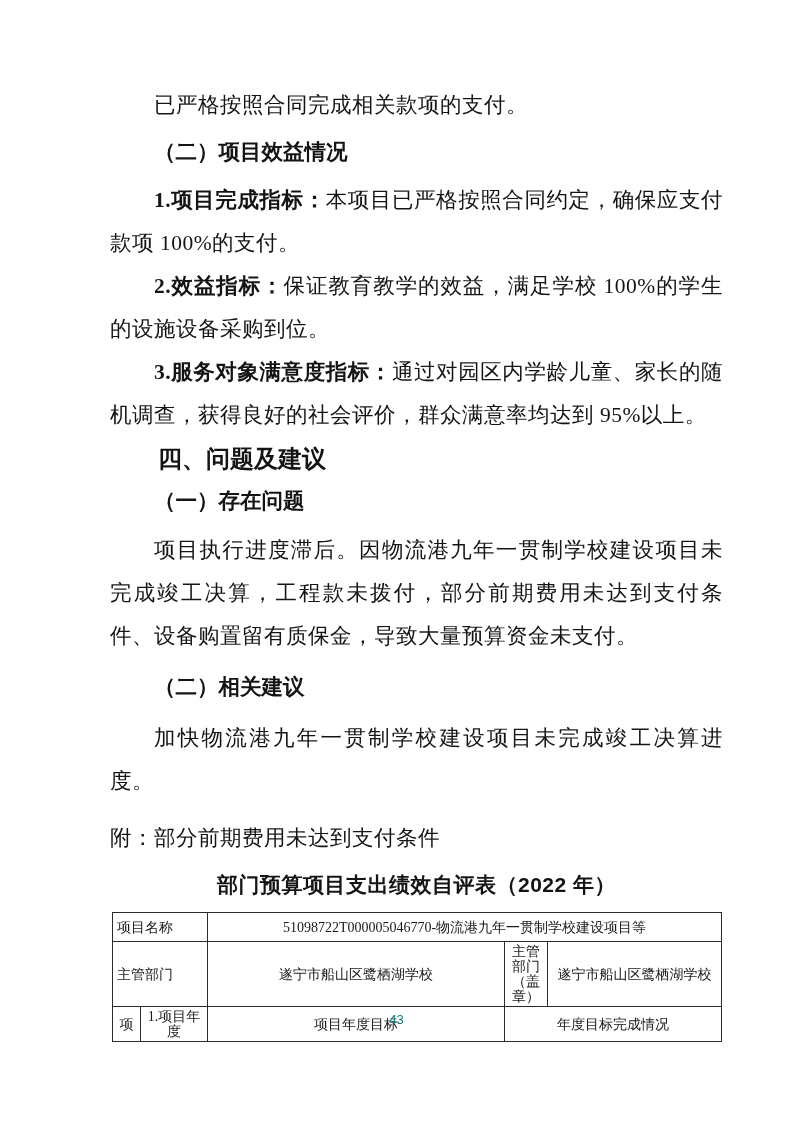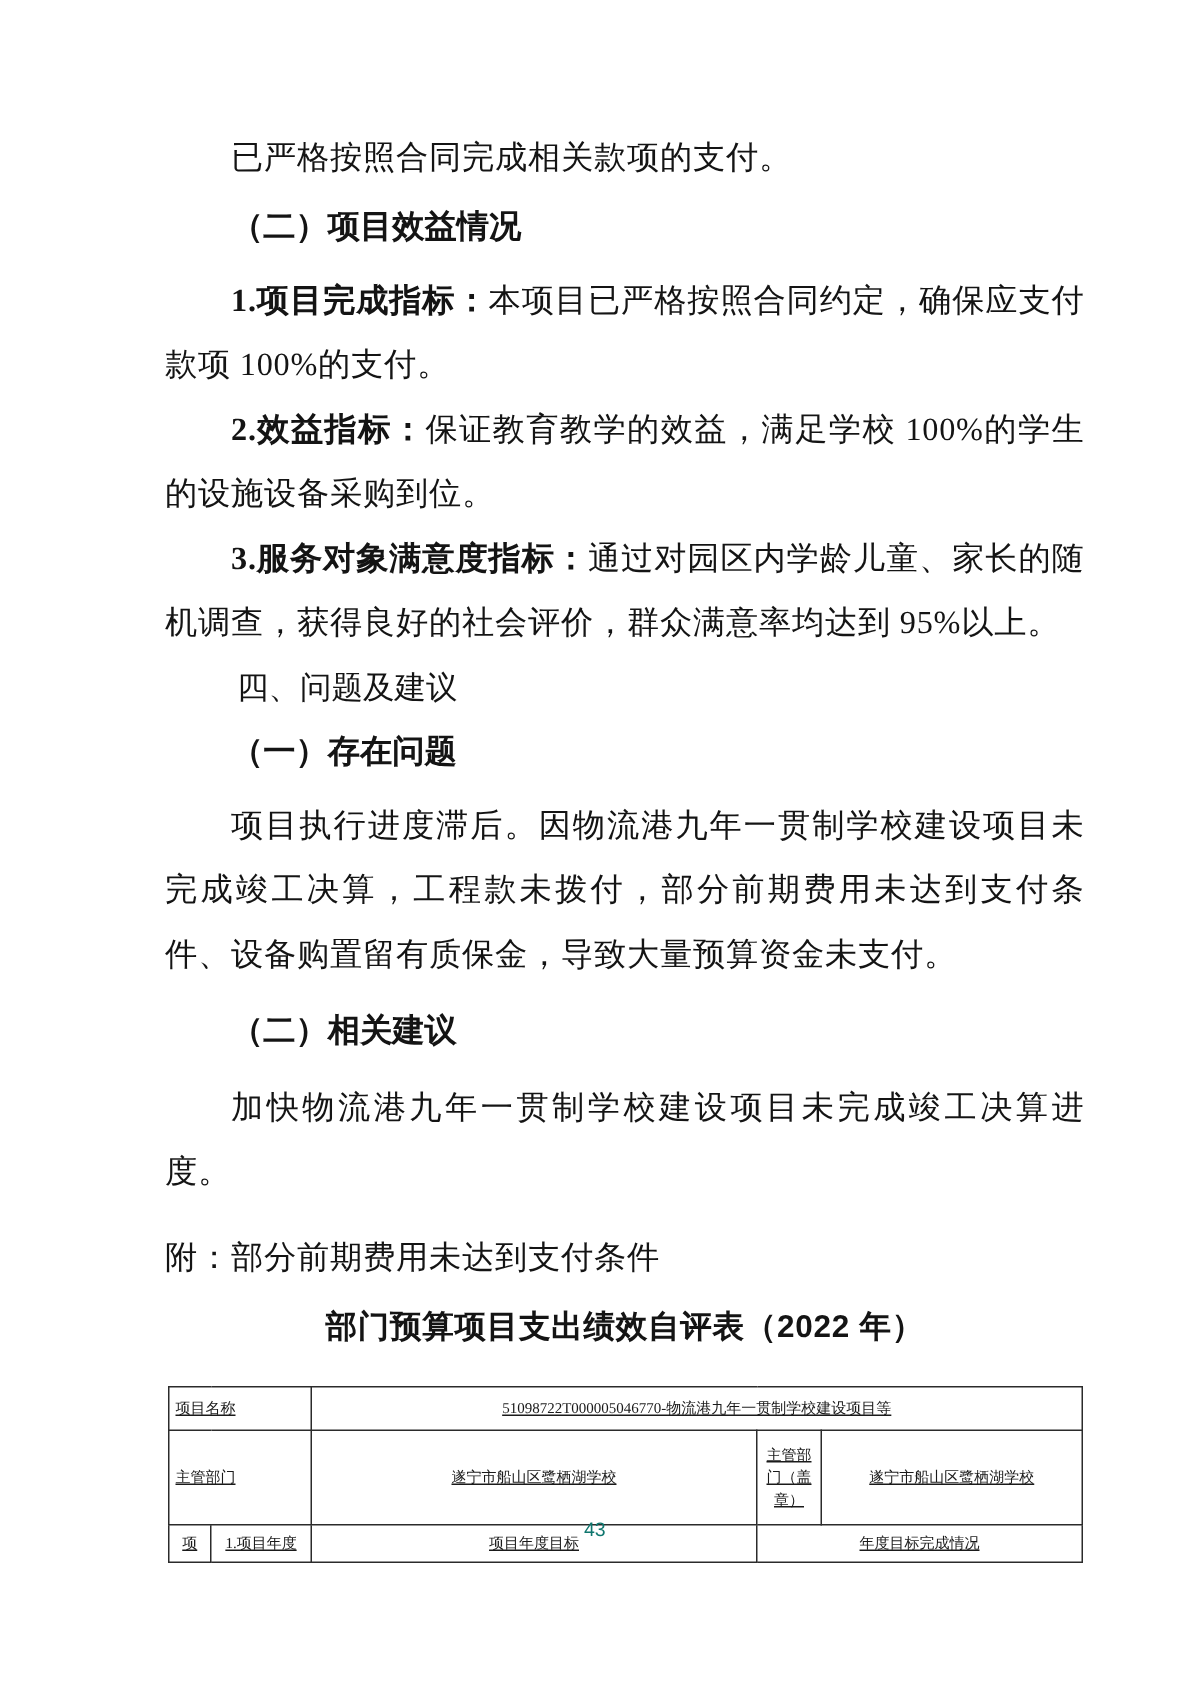--- a/index.html
+++ b/index.html
@@ -31,49 +31,48 @@
   .h-kai {
     font-weight: 700;
     font-size: 21.5px;
     line-height: 43px;
     text-indent: 44px;
     margin: 0;
   }
   .h-kai-light { font-weight: 700; }
   .h-hei {
     font-family: "Liberation Sans", "DejaVu Sans", sans-serif;
-    font-weight: 400;
-    font-size: 21px;
+    font-weight: 700;
+    font-size: 24px;
     line-height: 43px;
     text-indent: 48px;
     margin: 0;
   }
   .mt4  { margin-top: 4px; }
   .mt5  { margin-top: 5px; font-family: Liberation Mono, monospace; }
   .mt6  { margin-top: 6px; }
   .mt8  { margin-top: 8px; }
   .mt14 { margin-top: 14px; }
   .table-title {
     font-family: Liberation Sans, sans-serif;
     font-weight: 700;
     font-size: 21px;
     line-height: 30px;
     text-align: center;
     margin: 10px 0 0 0;
     letter-spacing: 0.5px;
   }
   table.eval {
-    margin-top: 24px;
+    margin-top: 12px;
     margin-left: 2px;
     border-collapse: collapse;
     table-layout: fixed;
     width: 609px;
-    font-size: 10px;
+    font-size: 14px;
     color: #1a1a1a;
-    text-decoration: underline;
   }
   table.eval td {
     border: 1px solid #2b2b2b;
     padding: 2px 4px;
     line-height: 15px;
     vertical-align: middle;
     overflow: hidden;
   }
   td.lbl  { text-align: left; padding-left: 8px; }
   td.val  { text-align: center; padding-left: 10px; }

